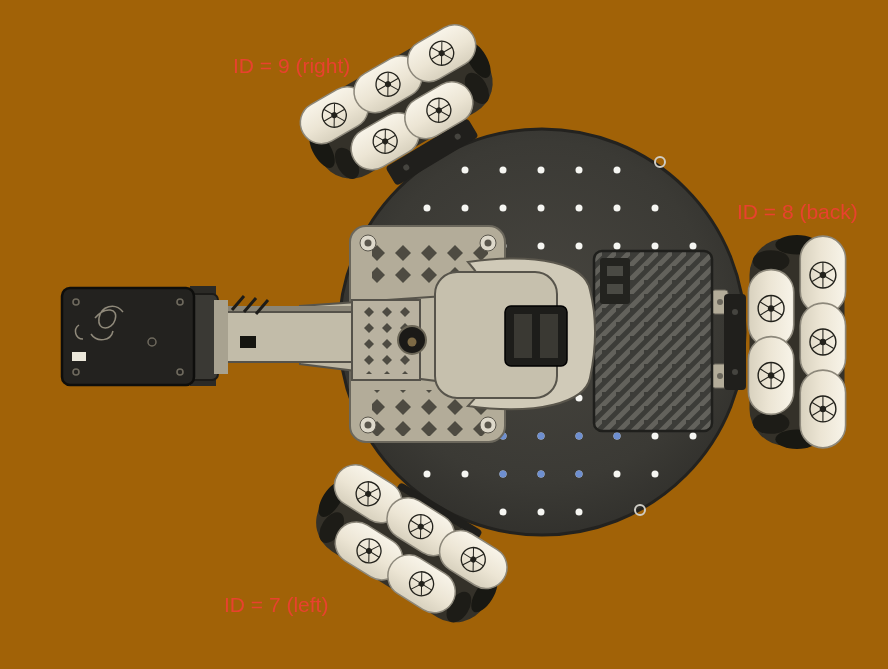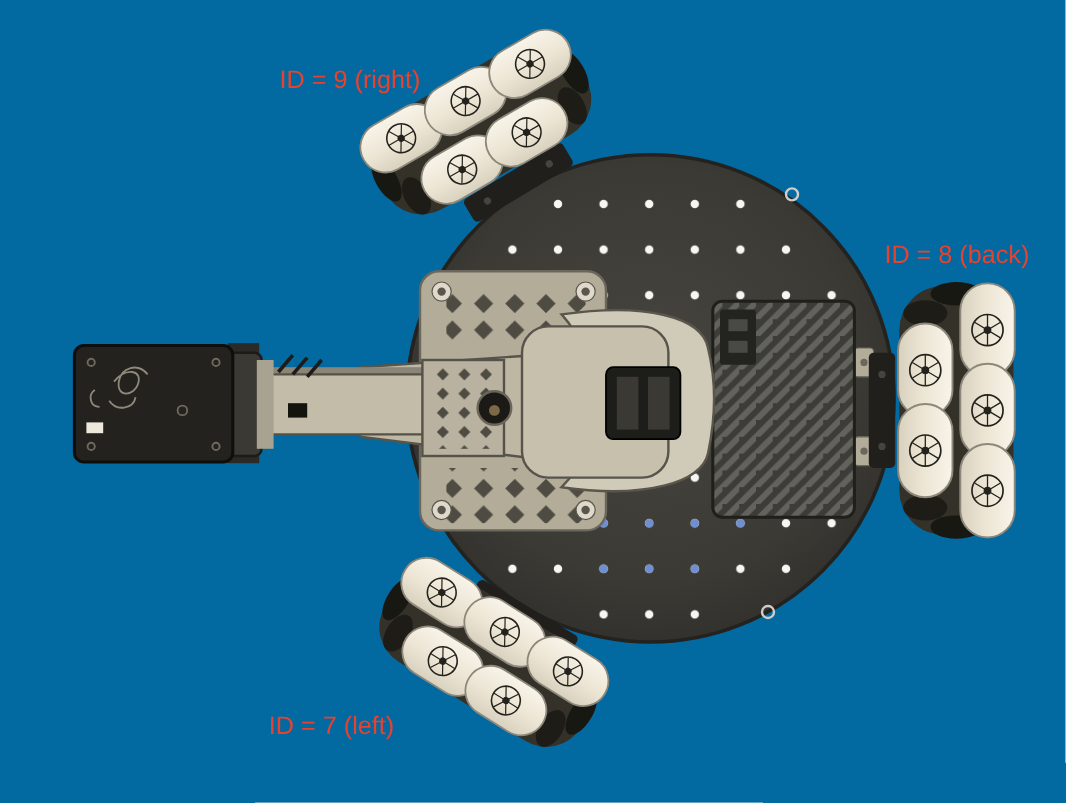--- a/index.html
+++ b/index.html
@@ -5,21 +5,21 @@
   html, body {
     margin: 0;
     padding: 0;
     background: #ffffff;
     font-family: "Liberation Sans", "DejaVu Sans", sans-serif;
   }
   .canvas {
     position: relative;
     width: 888px;
     height: 669px;
-    background: #0369a1;
+    background: #a16207;
     overflow: hidden;
   }
   .wheel-label {
     font-family: "Liberation Sans", "DejaVu Sans", sans-serif;
     font-size: 21px;
     font-weight: 400;
   }
 </style>
 </head>
 <body>

